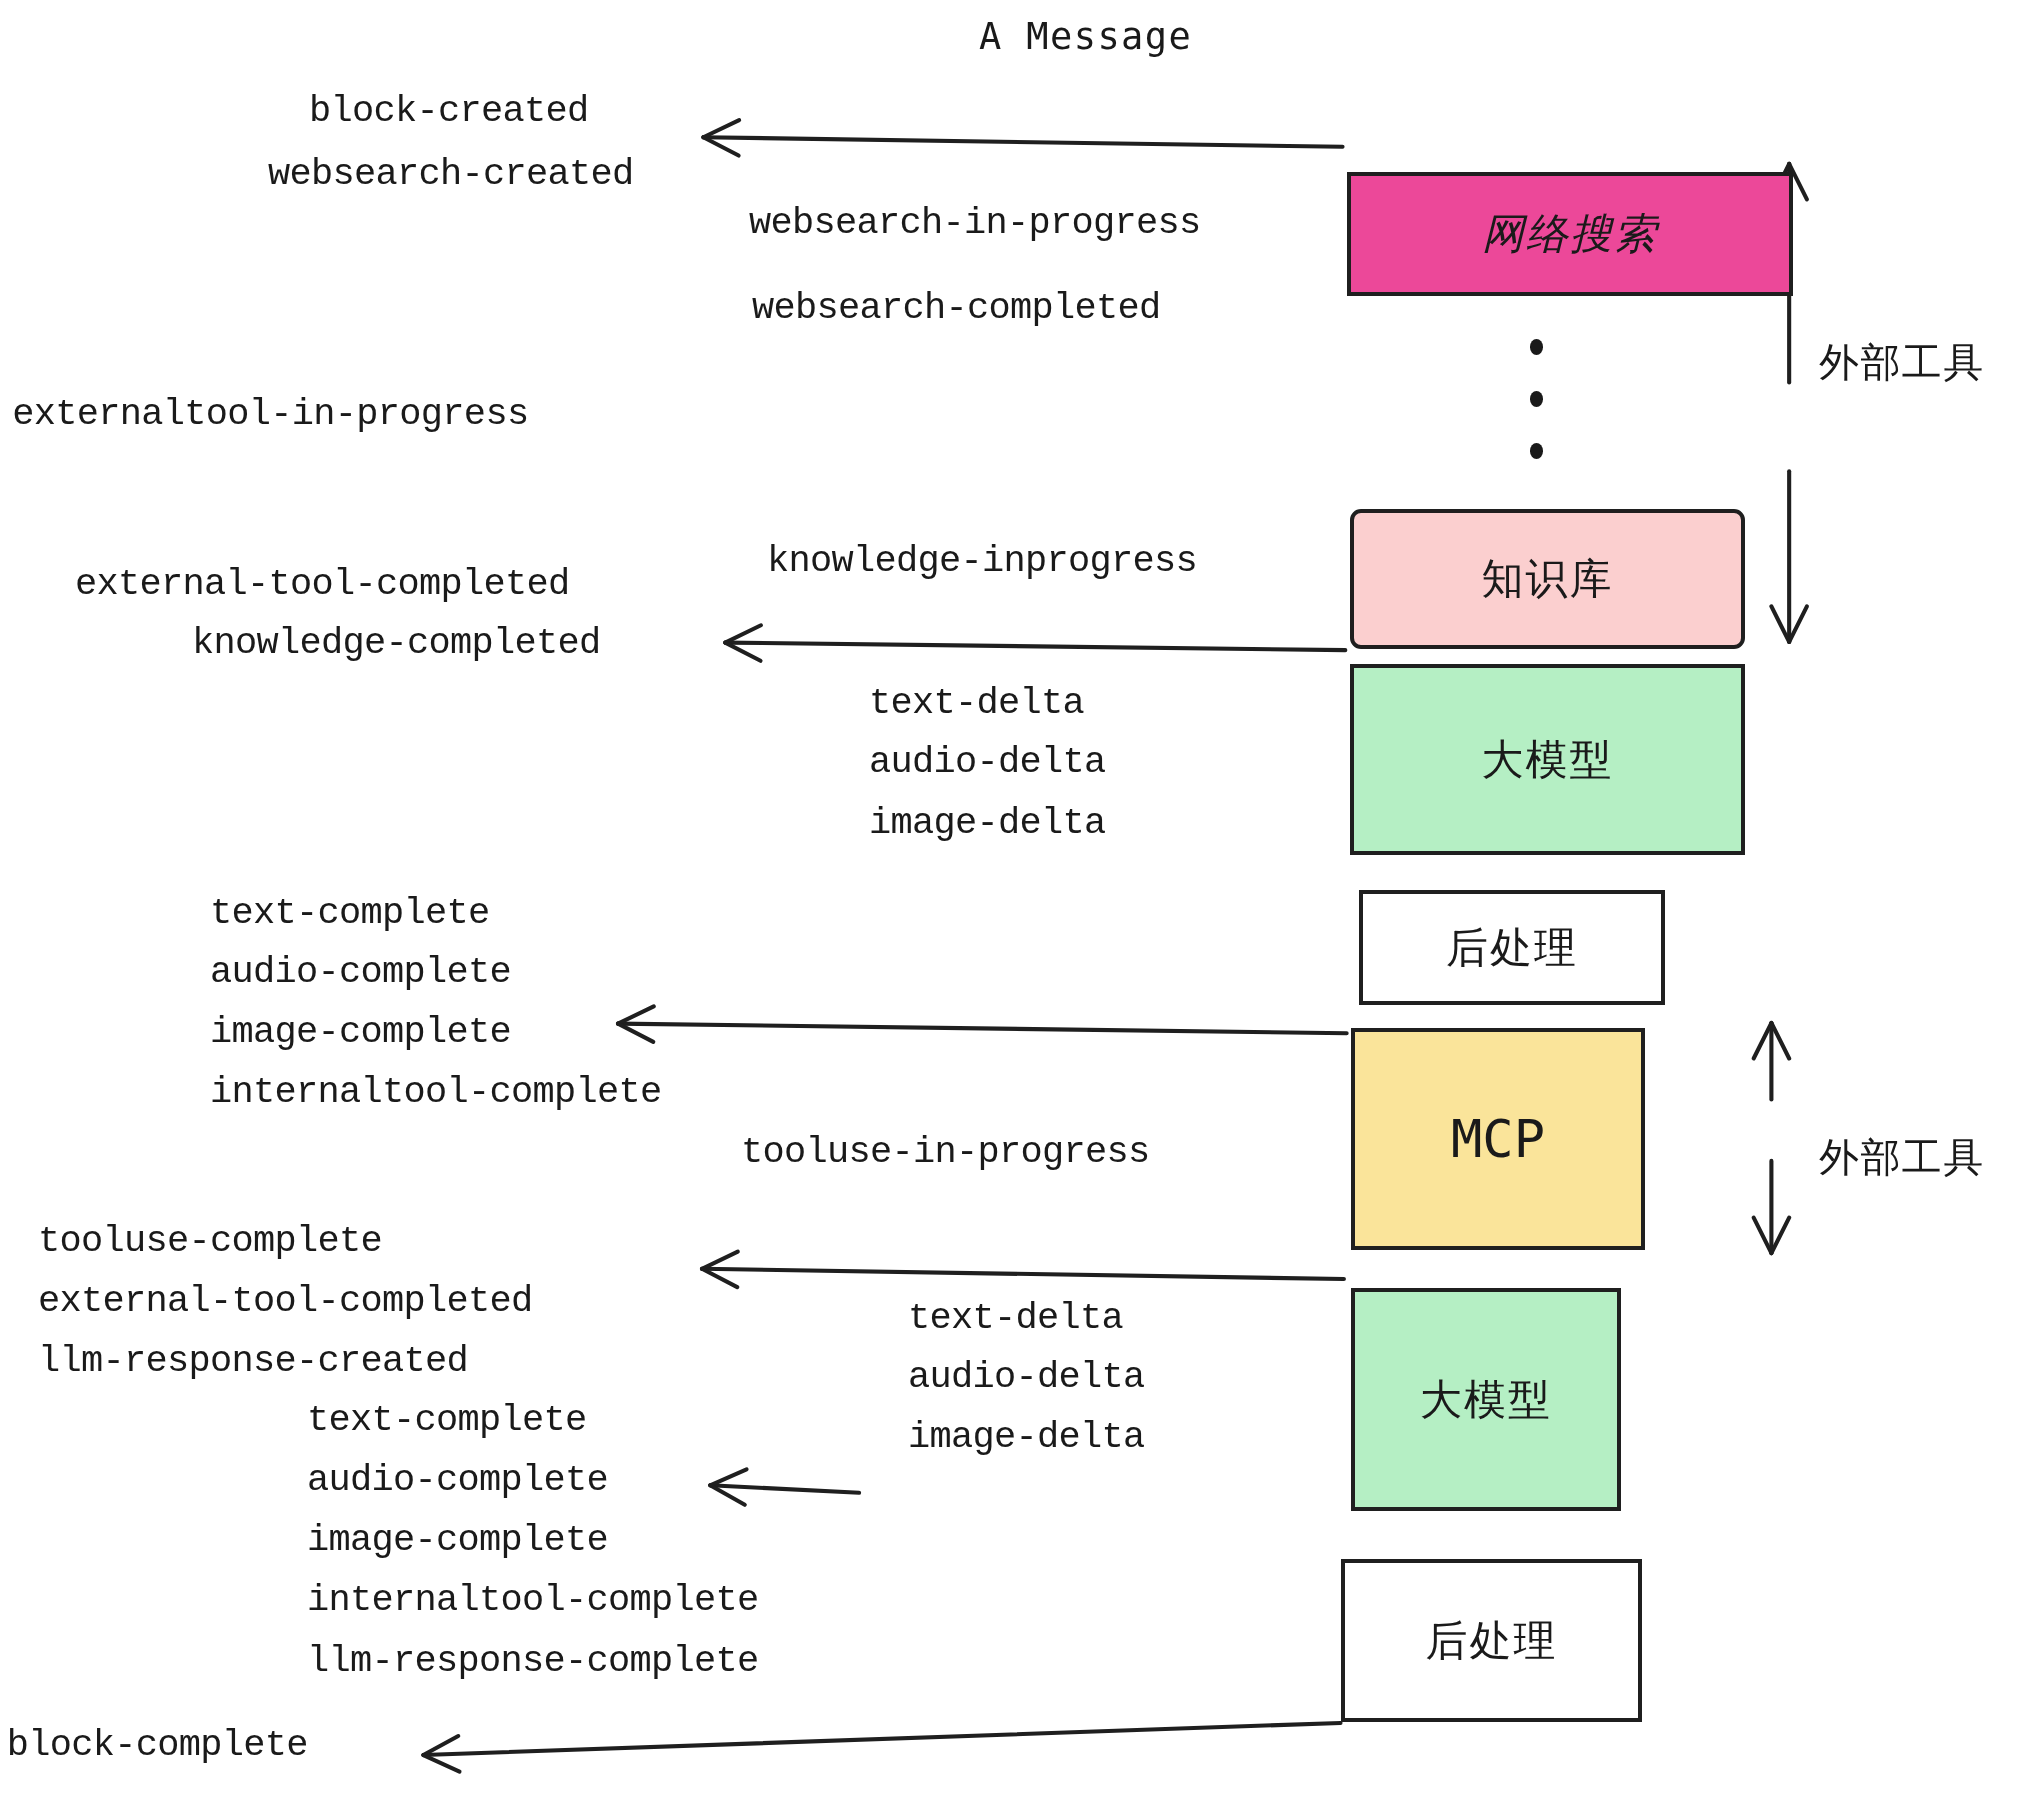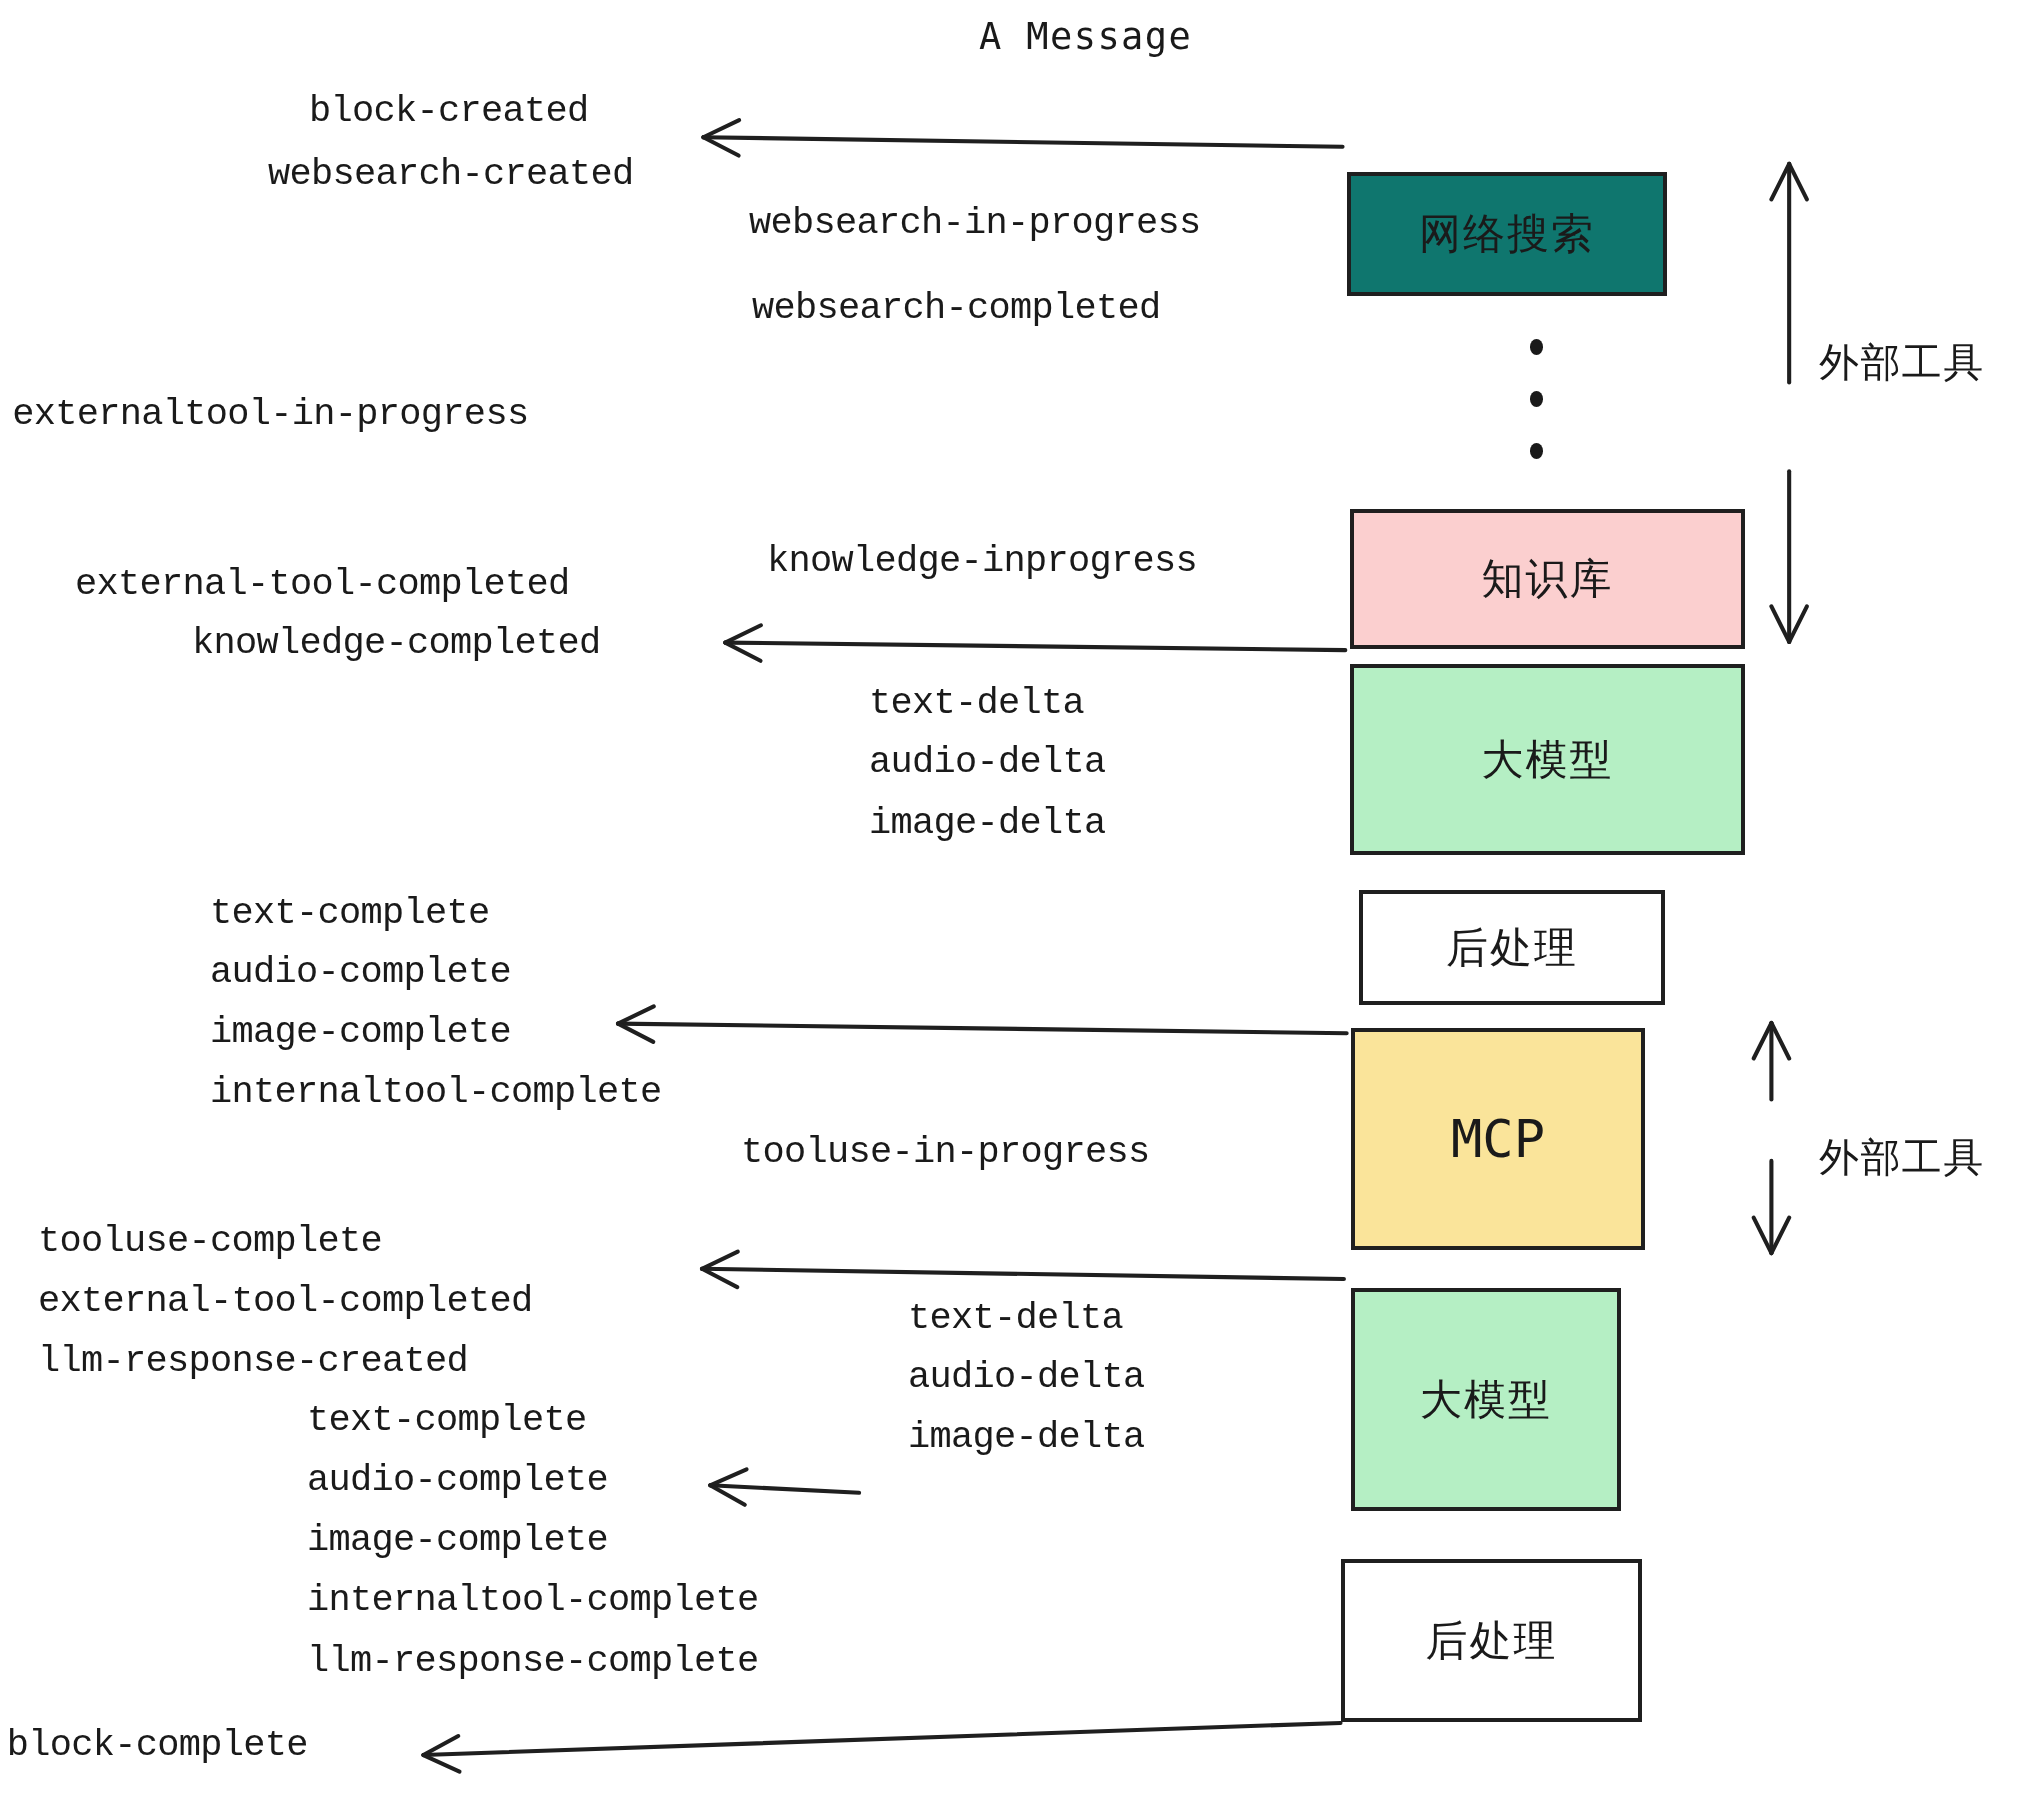--- a/index.html
+++ b/index.html
@@ -138,24 +138,24 @@
         </g>
         <g>
           <line x1="2594" y1="1700" x2="2594" y2="1835"></line>
           <line x1="2594" y1="1835" x2="2568" y2="1783"></line>
           <line x1="2594" y1="1835" x2="2620" y2="1783"></line>
         </g>
       </g>
   </svg>
 
   <div id="nodes-layer">
-      <div class="node" style="left: 1347px; top: 172px; width: 320px; height: 124px; background: #0f766e; border-color: rgb(31, 31, 31);">
+      <div class="node" style="left: 1347px; top: 172px; width: 446px; height: 124px; background: #ec4899; border-color: rgb(31, 31, 31); font-style: italic;">
         <span class="node-label">网络搜索</span>
       </div>
-      <div class="node" style="left: 1350px; top: 509px; width: 395px; height: 140px; background: rgb(251, 207, 207); border-color: rgb(31, 31, 31);">
+      <div class="node" style="left: 1350px; top: 509px; width: 395px; height: 140px; background: rgb(251, 207, 207); border-color: rgb(31, 31, 31); border-radius: 11px;">
         <span class="node-label">知识库</span>
       </div>
       <div class="node" style="left: 1350px; top: 664px; width: 395px; height: 191px; background: rgb(181, 239, 196); border-color: rgb(31, 31, 31);">
         <span class="node-label">大模型</span>
       </div>
       <div class="node" style="left: 1359px; top: 890px; width: 306px; height: 115px; background: rgb(255, 255, 255); border-color: rgb(31, 31, 31);">
         <span class="node-label">后处理</span>
       </div>
       <div class="node latin" style="left: 1351px; top: 1028px; width: 294px; height: 222px; background: rgb(250, 228, 154); border-color: rgb(31, 31, 31);">
         <span class="node-label">MCP</span>

